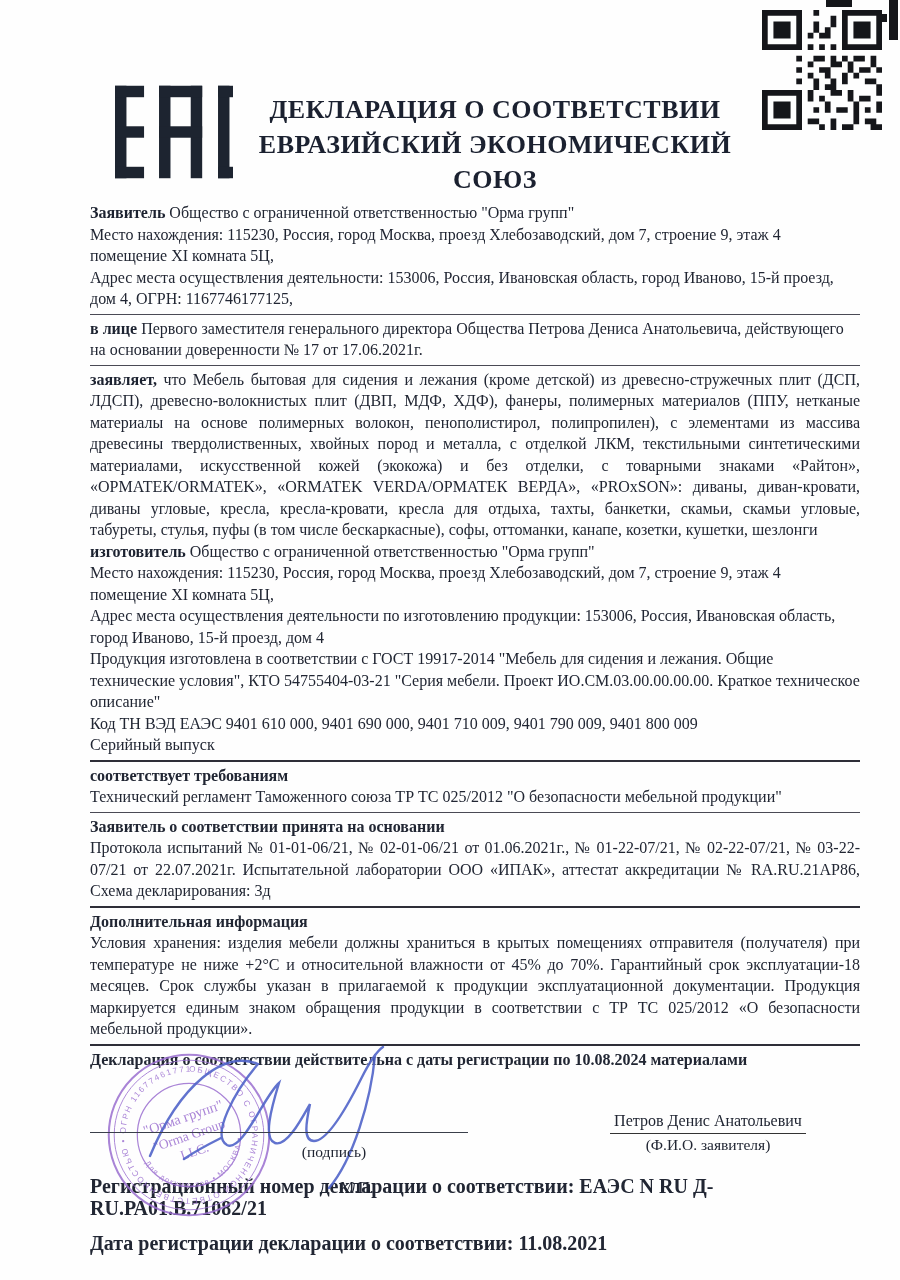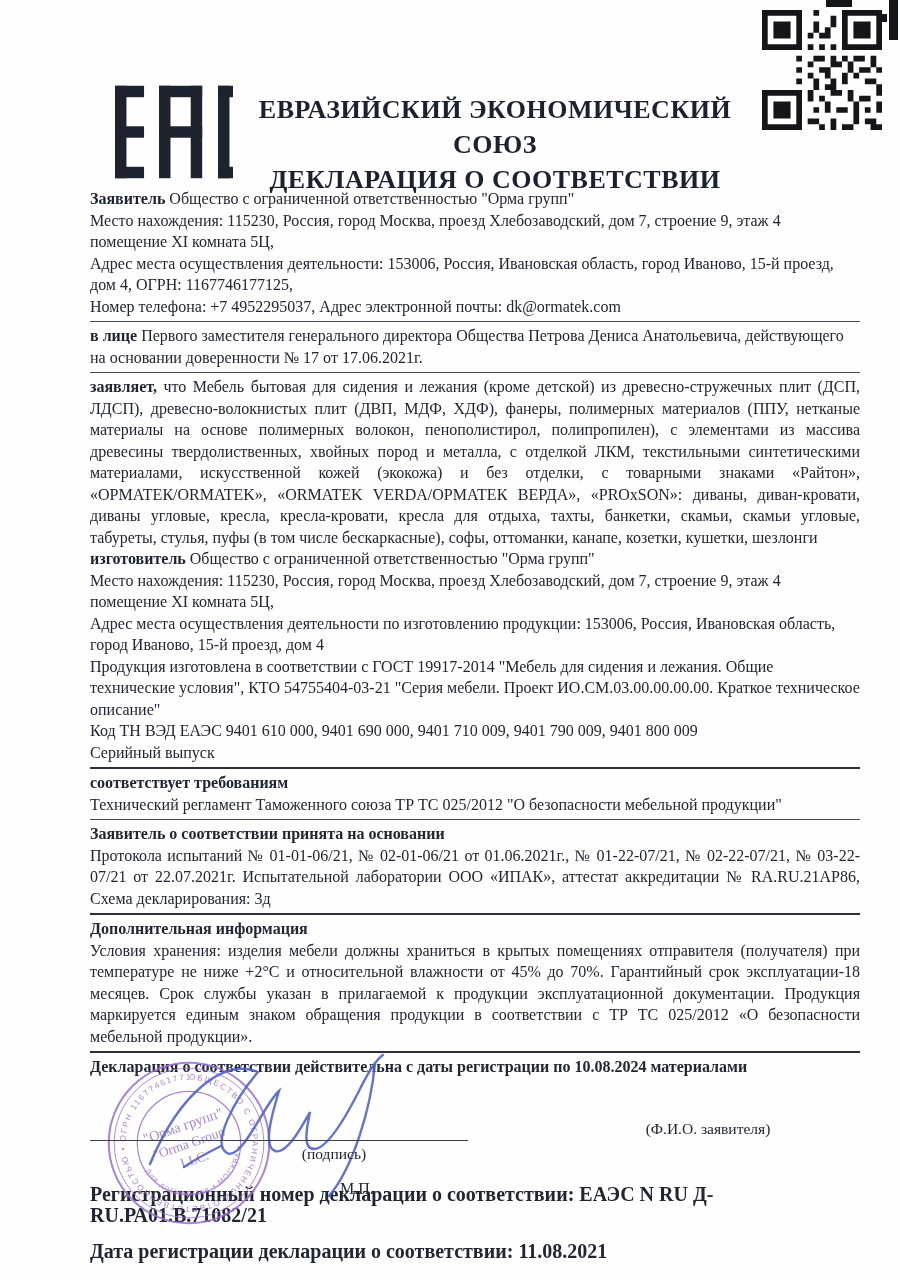--- a/index.html
+++ b/index.html
@@ -11,33 +11,33 @@
   
   .eac-logo{position:absolute;left:115px;top:82px;width:118px;height:100px;}
   .titles{position:absolute;left:215px;top:92px;width:560px;text-align:center;
     font-weight:bold;font-size:26px;line-height:35px;color:#1b2130;letter-spacing:.5px;}
   .qr{position:absolute;right:18px;top:10px;width:120px;height:120px;}
   .edge-mark{position:absolute;background:#15161a;}
   .edge-mark.m1{right:2px;top:0;width:9px;height:40px;}
   .edge-mark.m2{right:48px;top:0;width:26px;height:7px;}
   .edge-mark.m3{right:13px;top:14px;width:8px;height:8px;}
   
-  .main{position:absolute;left:90px;top:188px;width:770px;font-size:16px;line-height:21.5px;}
+  .main{position:absolute;left:90px;top:202px;width:770px;font-size:16px;line-height:21.5px;}
   .main p{margin:0;}
   .just{text-align:justify;}
   b{color:#1c2230;}
   .rule{border:none;border-top:1.4px solid #4a4a55;margin:4px 0 3px 0;}
   .rule.thick{border-top:2.6px solid #2e2e38;}
   .sec{margin:0;}
   .heading{font-weight:bold;}
   
   .sig-row{position:relative;margin-top:10px;height:96px;}
   .sig-left{position:absolute;left:0;top:0;width:378px;}
   .sig-line{border-bottom:1.6px solid #3a3f4a;height:52px;}
-  .sig-caption{text-align:center;padding-left:110px;font-size:15.5px;margin-top:2px;}
+  .sig-caption{text-align:center;padding-left:110px;font-size:15.5px;margin-top:8px;}
   .sig-mp{margin:14px 0 0 250px;font-size:16px;}
   .sig-right{position:absolute;left:468px;top:30px;width:300px;text-align:center;}
   .sig-name{display:inline-block;border-bottom:1.3px solid #333;font-size:16px;padding:0 4px 1px 4px;}
   .sig-name-caption{font-size:15.5px;margin-top:0;}
   .stamp{position:absolute;left:14px;top:-30px;width:170px;height:170px;opacity:.85;}
   .signature{position:absolute;left:48px;top:-40px;width:312px;height:152px;}
   
   .reg{margin-top:34px;font-weight:bold;font-size:20px;}
   .reg + .reg{margin-top:14px;}
 </style>
@@ -56,22 +56,22 @@
         <rect x="86" y="0" width="13" height="105"></rect>
       <rect x="50" y="0" width="49" height="13"></rect>
         <rect x="50" y="46" width="49" height="13"></rect>
       <rect x="117" y="0" width="13" height="105"></rect>
         <rect x="117" y="0" width="17" height="13"></rect>
       <rect x="117" y="92" width="17" height="13"></rect>
     </g>
   </svg>
 
   <div class="titles">
+    <div>ДЕКЛАРАЦИЯ О СООТВЕТСТВИИ</div>
     <div>ЕВРАЗИЙСКИЙ ЭКОНОМИЧЕСКИЙ СОЮЗ</div>
-    <div>ДЕКЛАРАЦИЯ О СООТВЕТСТВИИ</div>
   </div>
 
   <svg class="qr" viewBox="0 0 21 21" aria-hidden="true">
     <g fill="#15161a">
       <path fill-rule="evenodd" d="M0 0h7v7H0zM1 1v5h5V1zM2 2h3v3H2z"></path>
       <path fill-rule="evenodd" d="M14 0h7v7h-7zM15 1v5h5V1zM16 2h3v3h-3z"></path>
       <path fill-rule="evenodd" d="M0 14h7v7H0zM1 15v5h5v-5zM2 16h3v3H2z"></path>
       <path d="M8 6h1v1H8zM10 6h1v1h-1zM12 6h1v1h-1zM6 8h1v1H6zM6 10h1v1H6zM6 12h1v1H6z
         M9 0h1v1H9zM12 1h1v1h-1zM9 2h1v2H9zM11 3h1v1h-1zM8 4h1v1H8zM10 4h2v1h-2zM12 2h1v1h-1z
         M9 8h2v1H9zM12 8h1v2h-1zM8 9h1v1H8zM10 10h2v1h-2zM13 9h1v1h-1zM8 11h1v1H8zM11 11h1v1h-1z
@@ -86,21 +86,20 @@
   <div class="edge-mark m2"></div>
   <div class="edge-mark m3"></div>
 
   <div class="main">
 
     <div class="sec">
       <p><b>Заявитель</b>
          <span>Общество с ограниченной ответственностью "Орма групп"</span></p>
       <p>Место нахождения: 115230, Россия, город Москва, проезд Хлебозаводский, дом 7, строение 9, этаж 4 помещение XI комната 5Ц,</p>
       <p>Адрес места осуществления деятельности: 153006, Россия, Ивановская область, город Иваново, 15-й проезд, дом 4, ОГРН: 1167746177125,</p>
-      <p>Номер телефона: +7 4952295037, Адрес электронной почты: dk@ormatek.com</p>
     </div>
 
     <hr class="rule">
 
     <div class="sec">
       <p><b>в лице</b>
          <span>Первого заместителя генерального директора Общества Петрова Дениса Анатольевича, действующего на основании доверенности № 17 от 17.06.2021г.</span></p>
     </div>
 
     <hr class="rule">
@@ -179,20 +178,21 @@
         </g>
       </svg>
 
       <div class="sig-left">
         <div class="sig-line"></div>
         <div class="sig-caption">(подпись)</div>
         <div class="sig-mp">М.П.</div>
       </div>
 
       <div class="sig-right">
+        <div><span class="sig-name">Петров Денис Анатольевич</span></div>
         <div class="sig-name-caption">(Ф.И.О. заявителя)</div>
       </div>
     </div>
 
     <p class="reg">
       <span>Регистрационный номер декларации о соответствии:</span>
       <span>ЕАЭС N RU Д-RU.РА01.В.71082/21</span>
     </p>
     <p class="reg">
       <span>Дата регистрации декларации о соответствии:</span>

